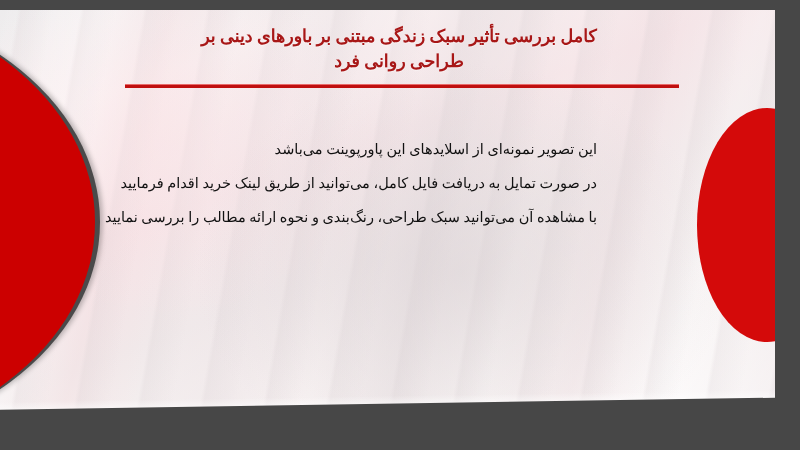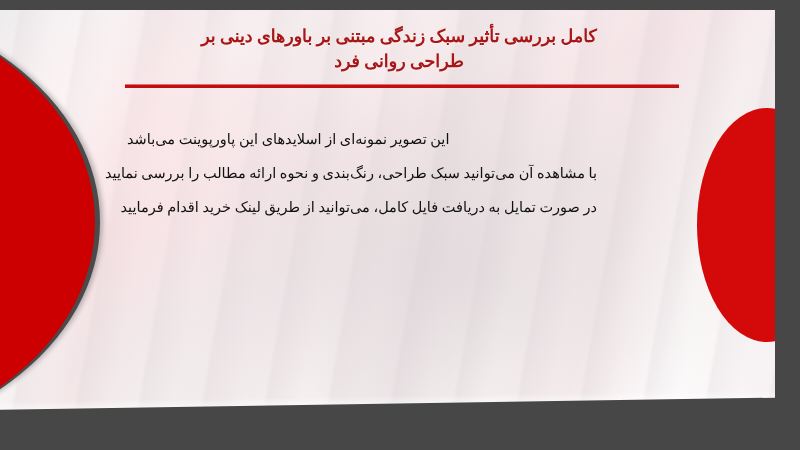--- a/index.html
+++ b/index.html
@@ -134,24 +134,24 @@
     width: 554px;
     height: 3px;
     background: #c00f0f;
     border-top: 1px solid #e86a6a;
   }
 
   
   .body-block {
     position: absolute;
     right: 178px;
-    top: 112px;
+    top: 122px;
     width: 470px;
     direction: rtl;
-    text-align: left;
+    text-align: right;
   }
   .body-line {
     color: #111111;
     font-size: 14.5px;
     line-height: 34px;
     white-space: nowrap;
   }
 </style>
 </head>
 <body>
@@ -168,21 +168,21 @@
 
     <div class="title-block">
       <div class="title-line">کامل بررسی تأثیر سبک زندگی مبتنی بر باورهای دینی بر</div>
       <div class="title-line">طراحی روانی فرد</div>
     </div>
 
     <div class="title-rule"></div>
 
     <div class="body-block">
       <div class="body-line">این تصویر نمونه‌ای از اسلایدهای این پاورپوینت می‌باشد</div>
+      <div class="body-line">در صورت تمایل به دریافت فایل کامل، می‌توانید از طریق لینک خرید اقدام فرمایید</div>
       <div class="body-line">با مشاهده آن می‌توانید سبک طراحی، رنگ‌بندی و نحوه ارائه مطالب را بررسی نمایید</div>
-      <div class="body-line">در صورت تمایل به دریافت فایل کامل، می‌توانید از طریق لینک خرید اقدام فرمایید</div>
     </div>
 
     <div class="bottom-sheen"></div>
     <div class="bottom-band"></div>
 
   </div>
 </div>
 
 </body></html>

